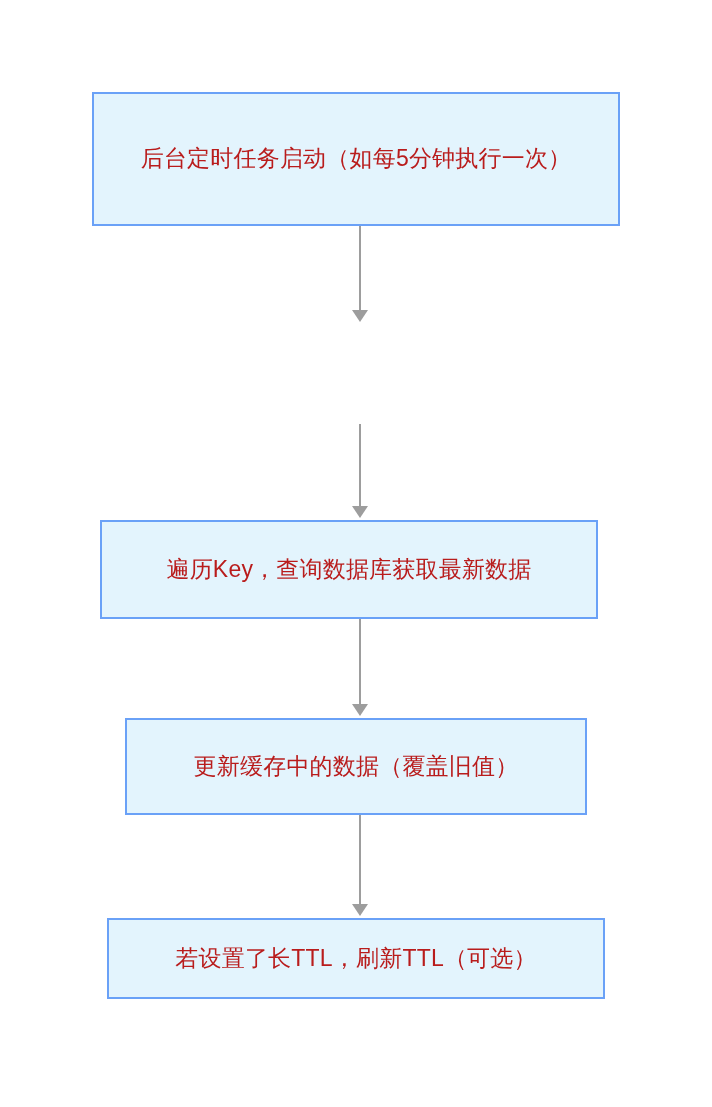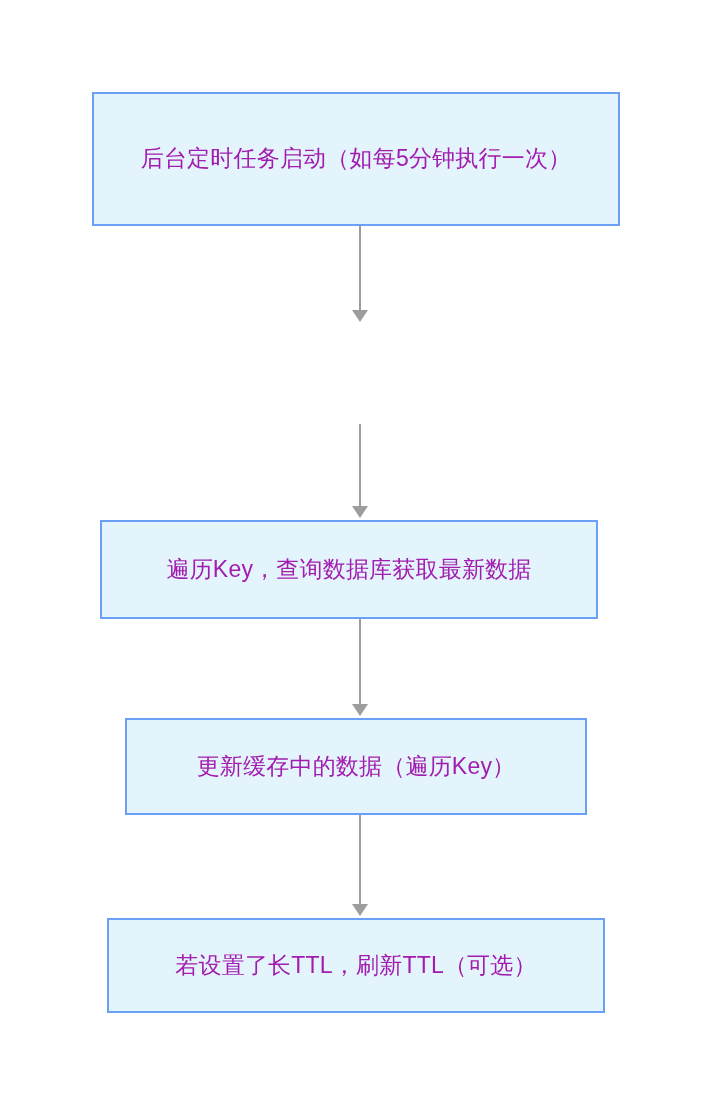--- a/index.html
+++ b/index.html
@@ -25,38 +25,38 @@
 
   .node {
     position: absolute;
     box-sizing: border-box;
     background: #e3f4fd;
     border: 2px solid #6aa1f7;
     display: flex;
     align-items: center;
     justify-content: center;
     text-align: center;
-    color: #a21caf;
+    color: #b91c1c;
     font-size: 23px;
     line-height: 1.45;
     padding: 6px 14px;
     letter-spacing: 0.2px;
   }
 
   .node-label {
     display: block;
     width: 100%;
   }
 
   
   #node-1 { left: 92px;  top: 92px;  width: 528px; height: 134px; }
   #node-2 { left: 155px; top: 324px; width: 402px; height: 100px; }
   #node-3 { left: 100px; top: 520px; width: 498px; height: 99px;  }
   #node-4 { left: 125px; top: 718px; width: 462px; height: 97px;  }
-  #node-5 { left: 107px; top: 918px; width: 498px; height: 95px;  }
+  #node-5 { left: 107px; top: 918px; width: 498px; height: 81px;  }
 
   .edge-line {
     position: absolute;
     width: 2px;
     background: #9d9d9d;
     left: 359px;
   }
   #edge-1 { top: 226px; height: 86px; }
   #edge-2 { top: 424px; height: 84px; }
   #edge-3 { top: 619px; height: 87px; }
@@ -93,21 +93,21 @@
   <div class="edge-head" id="edge-head-2"></div>
 
   <div class="node" id="node-3">
     <span class="node-label">遍历Key，查询数据库获取最新数据</span>
   </div>
 
   <div class="edge-line" id="edge-3"></div>
   <div class="edge-head" id="edge-head-3"></div>
 
   <div class="node" id="node-4">
-    <span class="node-label">更新缓存中的数据（遍历Key）</span>
+    <span class="node-label">更新缓存中的数据（覆盖旧值）</span>
   </div>
 
   <div class="edge-line" id="edge-4"></div>
   <div class="edge-head" id="edge-head-4"></div>
 
   <div class="node" id="node-5">
     <span class="node-label">若设置了长TTL，刷新TTL（可选）</span>
   </div>
 
 </div>

